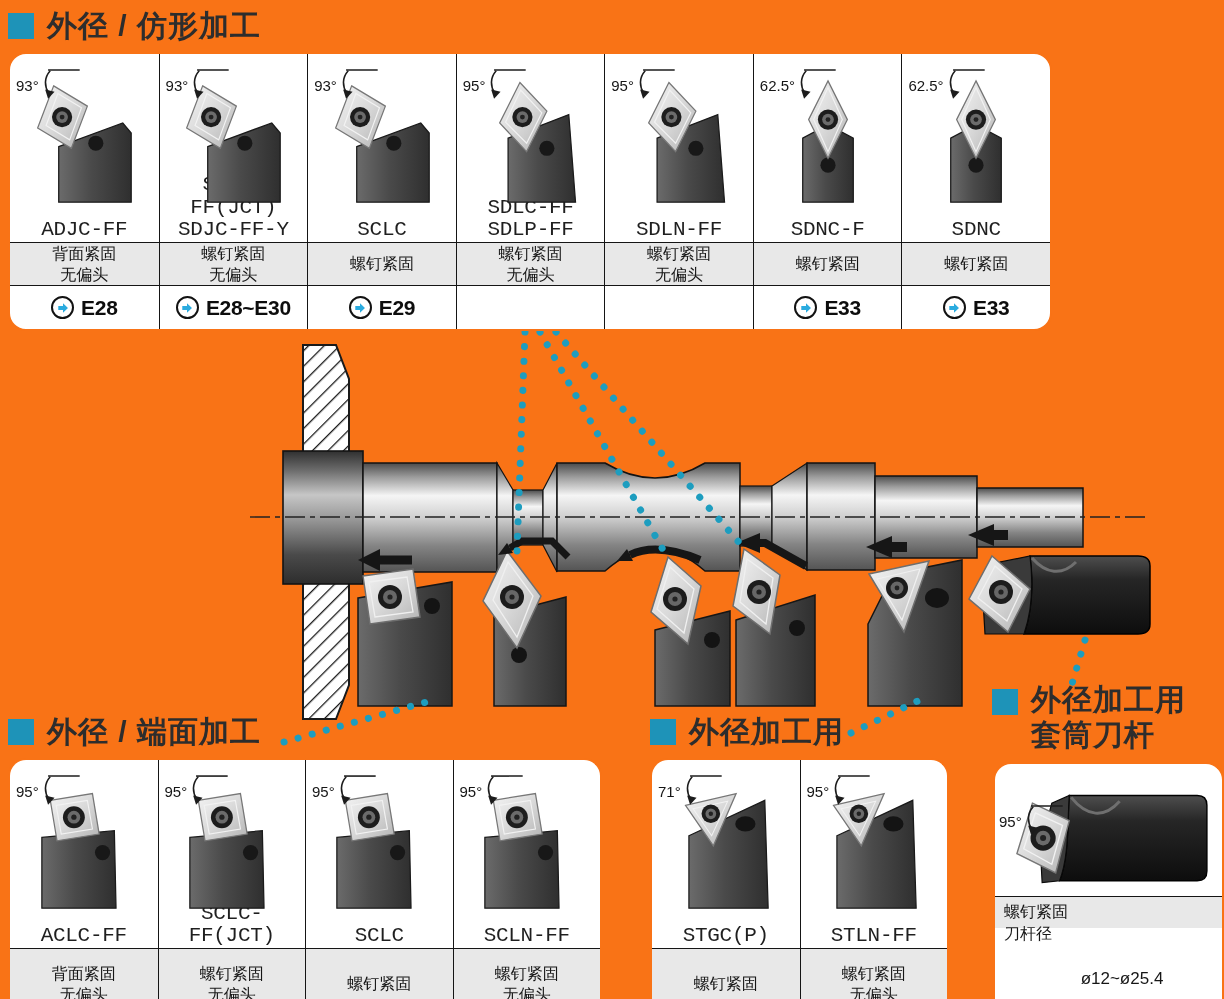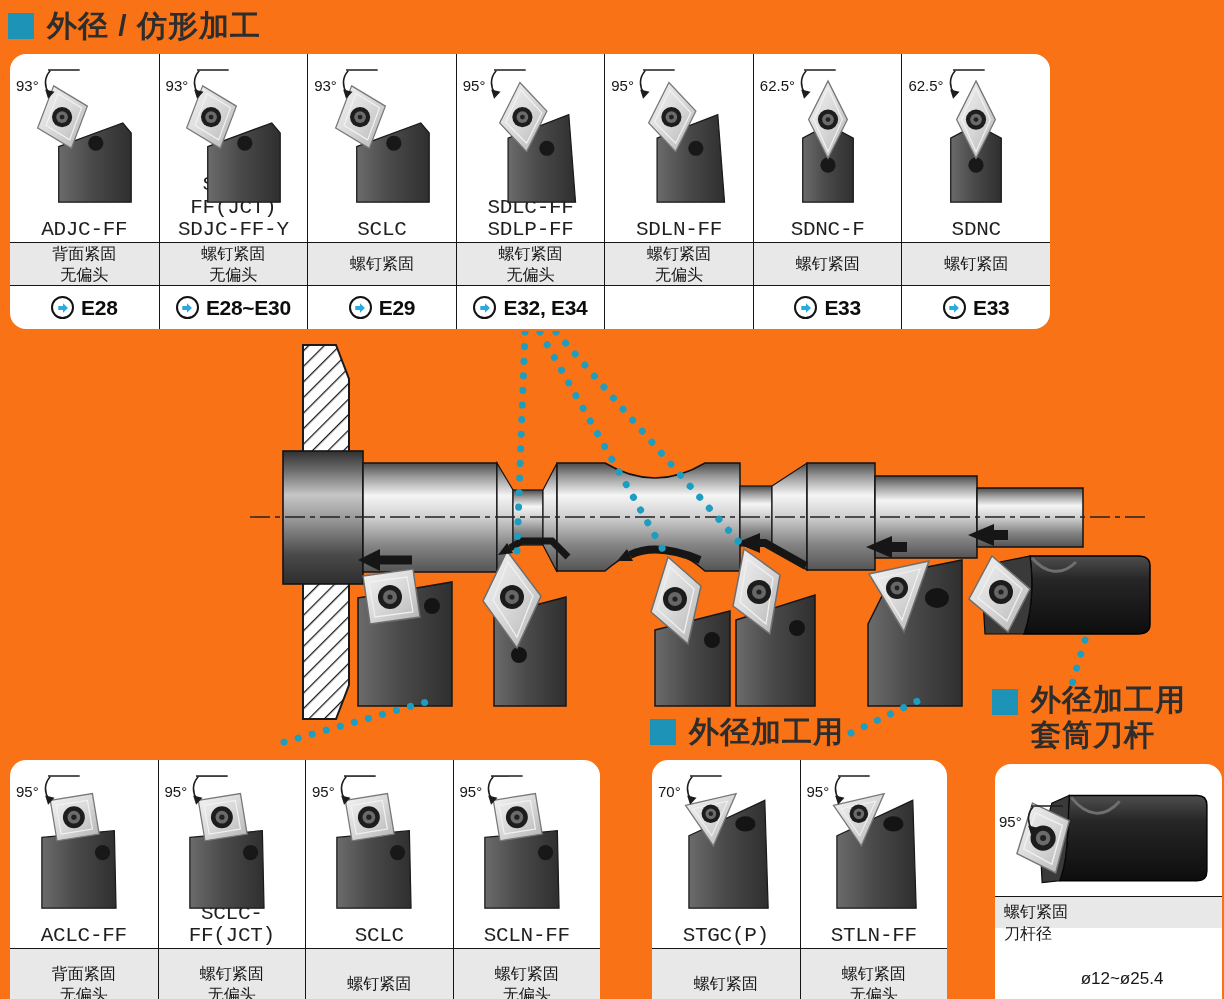--- a/index.html
+++ b/index.html
@@ -336,28 +336,20 @@
           </svg>
       </div>
       <div class="name">
           <span>SDLC-FF
 SDLP-FF</span>
         </div>
       <div class="spec">
           <span>螺钉紧固
 无偏头</span>
         </div>
-      <div class="page">
-        <span class="pic">
-            <svg viewBox="0 0 14 14">
-              <path d="M1.5,4.6 H7 V1.5 L12.8,7 7,12.5 V9.4 H1.5 Z"></path>
-            </svg>
-          </span>
-        <span class="lbl">E32, E34</span>
-      </div>
     </div>
     <div class="col rows-top">
       <div class="img">
         <div class="ang">
           <span class="ang-txt">95°</span>
           <svg class="ang-svg" viewBox="0 0 64 46">
               <path d="M14,5 H58" stroke="#1c1c1c" stroke-width="2.2" fill="none"></path>
               <path d="M17,6 C8,16 9,28 15,37" stroke="#1c1c1c" stroke-width="2.2" fill="none"></path>
               <polygon points="10,32 23,35 14,45" fill="#1c1c1c"></polygon>
             </svg>
@@ -445,20 +437,24 @@
         <span class="pic">
             <svg viewBox="0 0 14 14">
               <path d="M1.5,4.6 H7 V1.5 L12.8,7 7,12.5 V9.4 H1.5 Z"></path>
             </svg>
           </span>
         <span class="lbl">E33</span>
       </div>
     </div>
   </div>
 
+  <div class="sec-title" style="left:8px;top:714px;">
+    <span class="sq"></span>
+    <span class="t">外径 / 端面加工</span>
+  </div>
   <div class="tbl" style="left:8px;top:758px;width:590px;height:260px;grid-template-columns:repeat(4,1fr);border-bottom:none;border-radius:18px 18px 0 0;">
     <div class="col rows-bot">
       <div class="img">
         <div class="ang">
           <span class="ang-txt">95°</span>
           <svg class="ang-svg" viewBox="0 0 64 46">
               <path d="M14,5 H58" stroke="#1c1c1c" stroke-width="2.2" fill="none"></path>
               <path d="M17,6 C8,16 9,28 15,37" stroke="#1c1c1c" stroke-width="2.2" fill="none"></path>
               <polygon points="10,32 23,35 14,45" fill="#1c1c1c"></polygon>
             </svg>
@@ -567,21 +563,21 @@
   </div>
 
   <div class="sec-title" style="left:650px;top:714px;">
     <span class="sq"></span>
     <span class="t">外径加工用</span>
   </div>
   <div class="tbl" style="left:650px;top:758px;width:295px;height:260px;grid-template-columns:repeat(2,1fr);border-bottom:none;border-radius:18px 18px 0 0;">
     <div class="col rows-bot">
       <div class="img">
         <div class="ang">
-          <span class="ang-txt">70°</span>
+          <span class="ang-txt">71°</span>
           <svg class="ang-svg" viewBox="0 0 64 46">
               <path d="M14,5 H58" stroke="#1c1c1c" stroke-width="2.2" fill="none"></path>
               <path d="M17,6 C8,16 9,28 15,37" stroke="#1c1c1c" stroke-width="2.2" fill="none"></path>
               <polygon points="10,32 23,35 14,45" fill="#1c1c1c"></polygon>
             </svg>
         </div>
         <svg class="tool" viewBox="0 0 140 150">
             <polygon points="26,64 116,22 120,150 26,150" fill="url(#tg)" stroke="#1a1a1a" stroke-width="1.5"></polygon>
      <ellipse cx="93" cy="50" rx="12" ry="9" fill="#141414"></ellipse>
      <polygon points="22,28 82,14 55,76" fill="url(#ins)" stroke="#777" stroke-width="1.5"></polygon>

